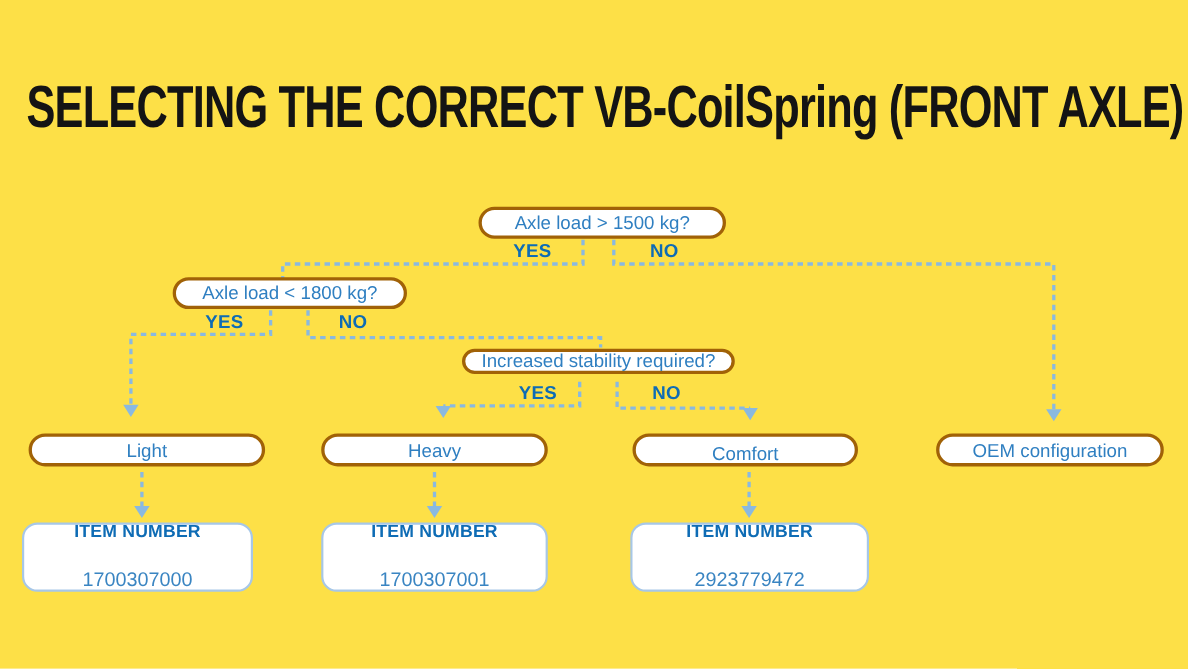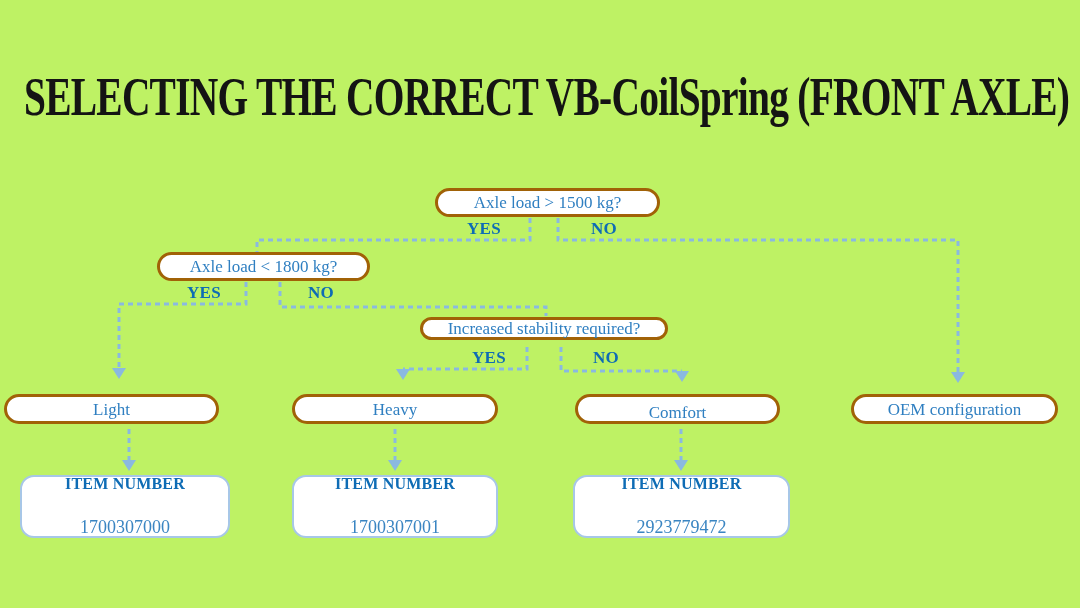--- a/index.html
+++ b/index.html
@@ -1,18 +1,18 @@
 <!DOCTYPE html>
 <html><head>
 <meta charset="utf-8">
 <style>
   html,body { margin:0; padding:0; background:#ffffff; }
   .canvas {
-    position:relative; width:1080px; height:608px; background:#bef264;
-    font-family:Liberation Serif, serif; overflow:hidden;
+    position:relative; width:1080px; height:608px; background:#fde047;
+    font-family:Liberation Sans, sans-serif; overflow:hidden;
   }
   .title {
     position:absolute; left:24px; top:70px;
     font-size:54px; font-weight:900; color:#141414;
     letter-spacing:-1px; white-space:nowrap; line-height:1;
     transform:scaleX(0.73); transform-origin:0 0;
   }
   .pill {
     position:absolute; box-sizing:border-box; background:#ffffff;
     border:3px solid #a16207; border-radius:16px;
@@ -75,21 +75,21 @@
   </div>
   <div class="yn" style="left:174px; top:284px;">YES</div>
   <div class="yn" style="left:291px; top:284px;">NO</div>
 
   <div class="pill" style="left:420px; top:317px; width:248px; height:23px;">
     <span>Increased stability required?</span>
   </div>
   <div class="yn" style="left:459px; top:349px;">YES</div>
   <div class="yn" style="left:576px; top:349px;">NO</div>
 
-  <div class="pill" style="left:4px; top:394px; width:215px; height:30px;">
+  <div class="pill" style="left:26px; top:394px; width:215px; height:30px;">
     <span>Light</span>
   </div>
   <div class="pill" style="left:292px; top:394px; width:206px; height:30px;">
     <span>Heavy</span>
   </div>
   <div class="pill" style="left:575px; top:394px; width:205px; height:30px;align-items:flex-end;">
     <span>Comfort</span>
   </div>
   <div class="pill" style="left:851px; top:394px; width:207px; height:30px;">
     <span>OEM configuration</span>

